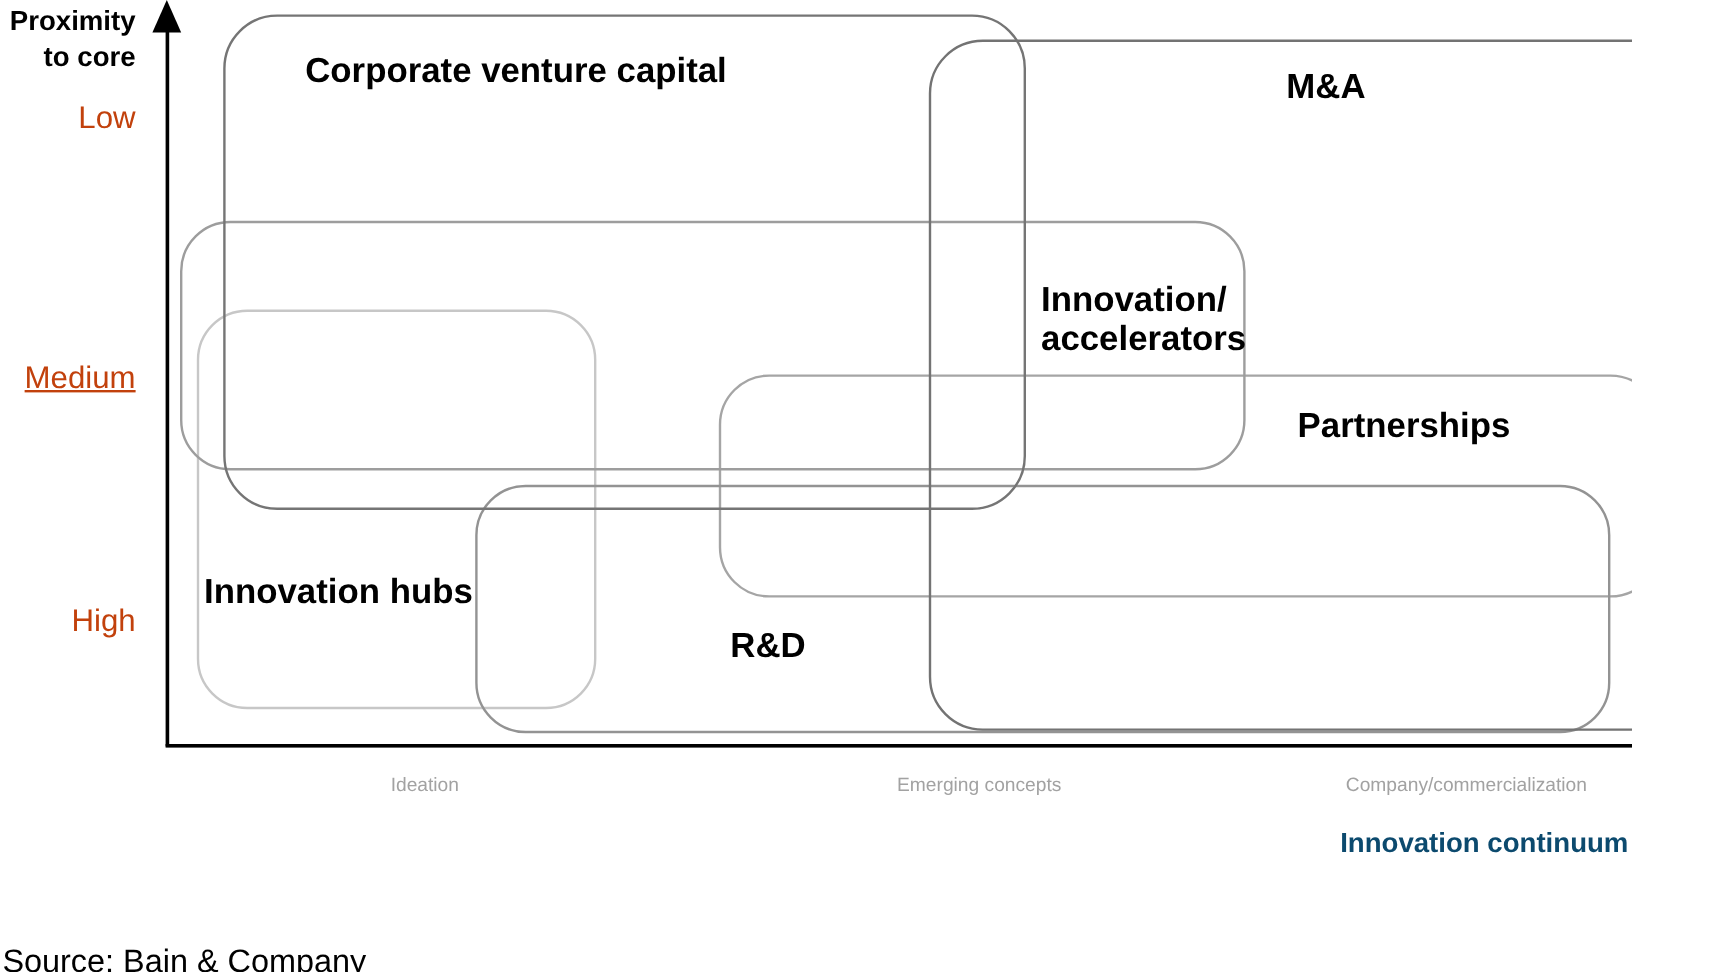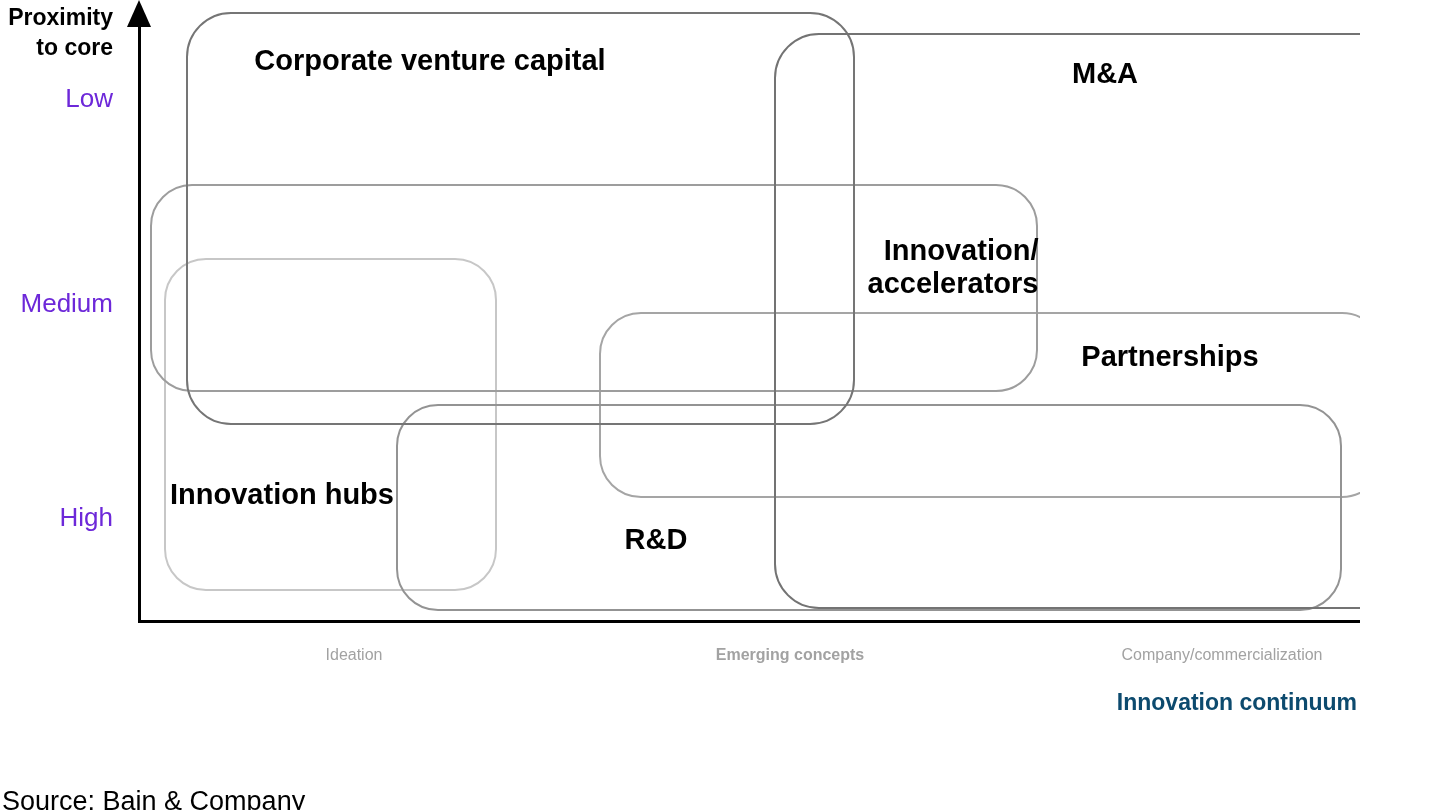--- a/index.html
+++ b/index.html
@@ -37,32 +37,32 @@
   }
 
   
   .y-axis-title {
     position: absolute; left: 0; top: 2px; width: 113px;
     text-align: right; font-weight: bold; font-size: 23px;
     line-height: 30px; color: #000000;
   }
   .y-tick {
     position: absolute; left: 0; width: 113px; text-align: right;
-    font-size: 26px; color: #6d28d9; line-height: 28px;
+    font-size: 26px; color: #c2410c; line-height: 28px;
   }
   .y-tick-low    { top: 84px;  }
-  .y-tick-medium { top: 289px; }
+  .y-tick-medium { top: 300px; text-decoration: underline; }
   .y-tick-high   { top: 503px; text-align: right; }
 
   .x-tick {
     position: absolute; top: 641px; transform: translateX(-50%);
     font-size: 16px; color: #a2a2a2; line-height: 28px; white-space: nowrap;
   }
   .x-tick-1 { left: 354px; }
-  .x-tick-2 { left: 790px; font-weight: bold; }
+  .x-tick-2 { left: 816px; }
   .x-tick-3 { left: 1222px; }
 
   .x-axis-title {
     position: absolute; right: 3px; top: 689px;
     font-weight: bold; font-size: 23px; color: #0c4a6e; white-space: nowrap;
   }
 
   .source-note {
     position: absolute; left: 2px; top: 786px;
     font-size: 27px; color: #000000; white-space: nowrap; text-decoration: underline;
@@ -81,29 +81,29 @@
   .box-partnerships { left: 599px; top: 312px; width: 785px; height: 186px; border-color: #a5a5a5; border-radius: 42px; z-index: 2; }
   .box-incubators   { left: 150px; top: 184px; width: 888px; height: 208px; border-color: #9d9d9d; border-radius: 42px; z-index: 3; }
   .box-rnd          { left: 396px; top: 404px; width: 946px; height: 207px; border-color: #939393; border-radius: 42px; z-index: 4; }
   .box-cvc          { left: 186px; top: 12px;  width: 669px; height: 413px; border-color: #757575; z-index: 5; }
   .box-ma           { left: 774px; top: 33px;  width: 639px; height: 576px; border-color: #737373; z-index: 6; }
 
   
   .box-label {
     position: absolute; transform: translate(-50%, -50%);
     font-weight: bold; font-size: 29px; color: #000000;
-    white-space: nowrap; text-align: right; z-index: 10;
+    white-space: nowrap; text-align: left; z-index: 10;
     line-height: 33px;
   }
   .label-cvc          { left: 430px;  top: 60px;  }
   .label-ma           { left: 1105px; top: 73px;  }
   .label-incubators   { left: 953px;  top: 267px; white-space: pre-line; }
   .label-partnerships { left: 1170px; top: 356px; }
   .label-hubs         { left: 282px;  top: 494px; }
-  .label-rnd          { left: 656px;  top: 539px; }
+  .label-rnd          { left: 640px;  top: 539px; }
 </style>
 </head>
 <body>
 
 <div class="stage">
 
   <div class="axis-line y-axis-line"></div>
   <div class="axis-line x-axis-line"></div>
   <div class="arrow-up"></div>
   <div class="arrow-right"></div>

